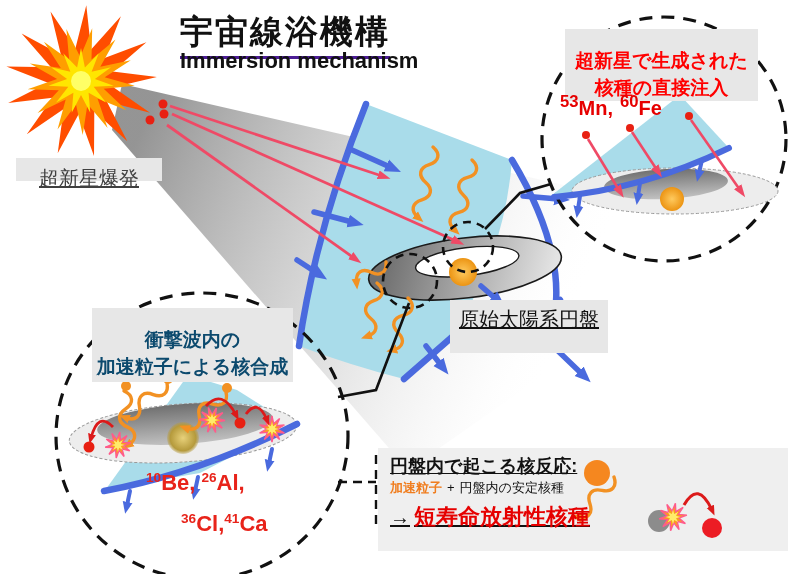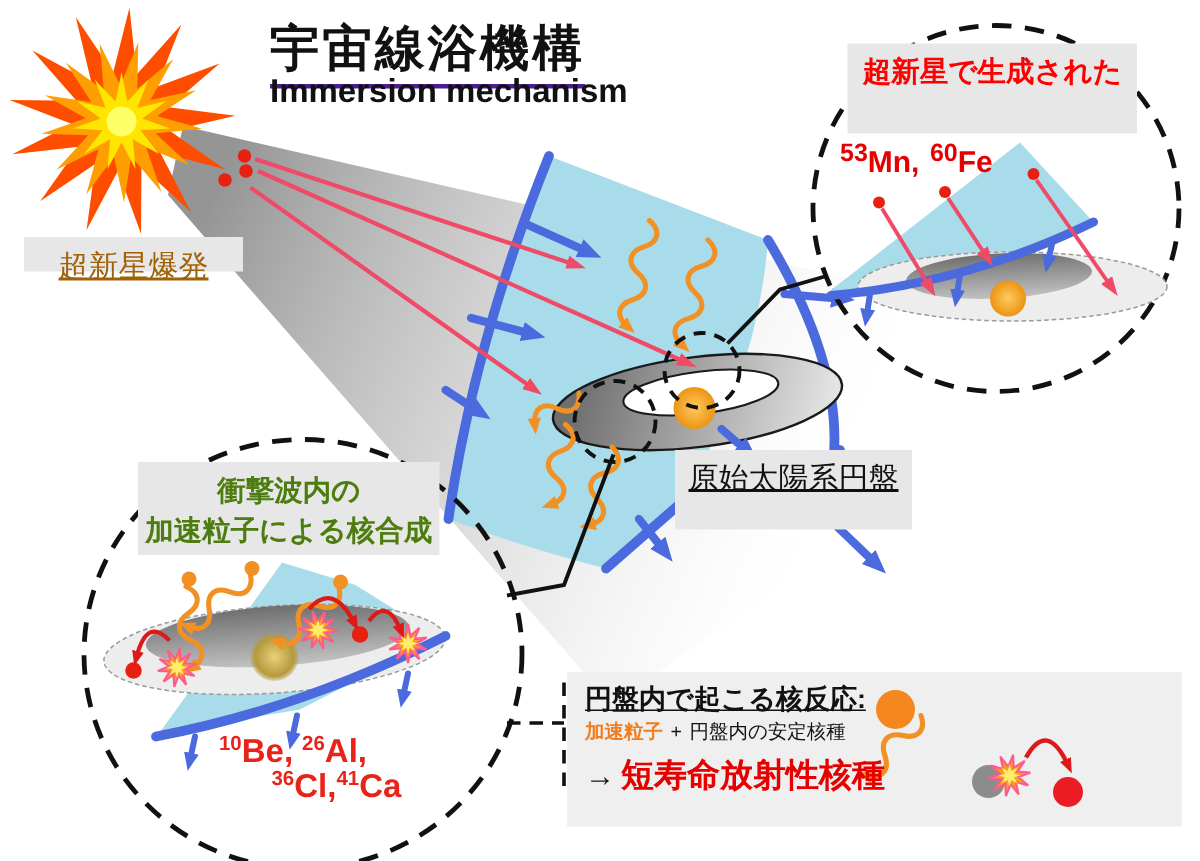--- a/index.html
+++ b/index.html
@@ -4,39 +4,39 @@
 <style>
   html,body{margin:0;padding:0;}
   body{width:800px;height:574px;position:relative;overflow:hidden;background:#fff;
        font-family:"Liberation Sans","DejaVu Sans",sans-serif;}
   svg.canvas{position:absolute;left:0;top:0;}
   .ov{position:absolute;white-space:nowrap;}
   .title-ja{left:180px;top:10px;font-size:33px;font-weight:bold;color:#111;
             letter-spacing:2px;border-bottom:3px solid #4c1d95;padding-bottom:1px;}
   .title-en{left:180px;top:48px;font-size:22px;font-weight:600;color:#111;}
   .gbox{background:#e7e7e7;text-align:center;}
-  .sn-label{left:16px;top:158px;width:146px;height:23px;line-height:40px;font-size:20px;color:#a16207;}
+  .sn-label{left:16px;top:158px;width:146px;height:23px;line-height:40px;font-size:20px;color:#404040;}
   .sn-label span,.disk-label span{text-decoration:underline;}
   .disk-label{left:450px;top:300px;width:158px;height:53px;line-height:38px;font-size:20px;color:#111;}
-  .cap{font-weight:bold;font-size:19px;line-height:27px;padding-top:6px;}
+  .cap{font-weight:bold;font-size:19px;line-height:27px;padding-top:18px;}
   .cap-inject{left:565px;top:29px;width:193px;height:54px;color:#f00;}
-  .cap-spall{left:92px;top:308px;width:201px;height:56px;color:#4d7c0f;}
+  .cap-spall{left:92px;top:308px;width:201px;height:56px;color:#0c4a6e;}
   .iso{font-weight:bold;color:#e8231a;}
   .iso sup{font-size:0.62em;}
   .mnfe{left:560px;top:92px;font-size:20px;color:#e60000;font-weight:600;}
   .mnfe .sep{display:inline-block;width:7px;}
-  .iso-l1{left:146px;top:488px;font-size:22px;text-align:right;}
+  .iso-l1{left:146px;top:470px;font-size:22px;text-align:right;}
   .iso-l2{left:181px;top:511px;font-size:22px;}
   .iso .sep{display:inline-block;width:6px;}
   .rxn{left:390px;top:454px;width:300px;}
   .rxn-h{font-size:18px;font-weight:600;color:#111;text-decoration:underline;}
   .rxn-2{margin-top:1px;font-size:13px;color:#111;}
   .rxn-2 .accel{color:#f07d1e;font-weight:600;}
   .rxn-2 .plus{margin:0 5px;}
-  .rxn-3{margin-top:5px;font-size:20px;color:#111;}
+  .rxn-3{margin-top:5px;font-size:20px;color:#111;text-decoration:underline;}
   .rxn-3 .result{color:#e60000;font-weight:bold;font-size:22px;margin-left:4px;}
 </style>
 </head>
 <body>
 
 <svg class="canvas" width="800" height="574" viewBox="0 0 800 574">
   <defs>
     <linearGradient id="beamGrad" gradientUnits="userSpaceOnUse" x1="150" y1="110" x2="580" y2="300">
       <stop offset="0" stop-color="#8f8f8f" stop-opacity="0.95"></stop>
       <stop offset="0.5" stop-color="#bdbdbd" stop-opacity="0.55"></stop>
@@ -220,20 +220,21 @@
 
 <div class="ov gbox sn-label">
   <span>超新星爆発</span>
 </div>
 <div class="ov gbox disk-label">
   <span>原始太陽系円盤</span>
 </div>
 
 <div class="ov gbox cap cap-inject">
   <div>超新星で生成された</div>
+  <div>核種の直接注入</div>
 </div>
 <div class="ov gbox cap cap-spall">
   <div>衝撃波内の</div>
   <div>加速粒子による核合成</div>
 </div>
 
 <div class="ov mnfe">
   <sup>53</sup><span>Mn,</span><span class="sep"></span><sup>60</sup><span>Fe</span>
 </div>
 

